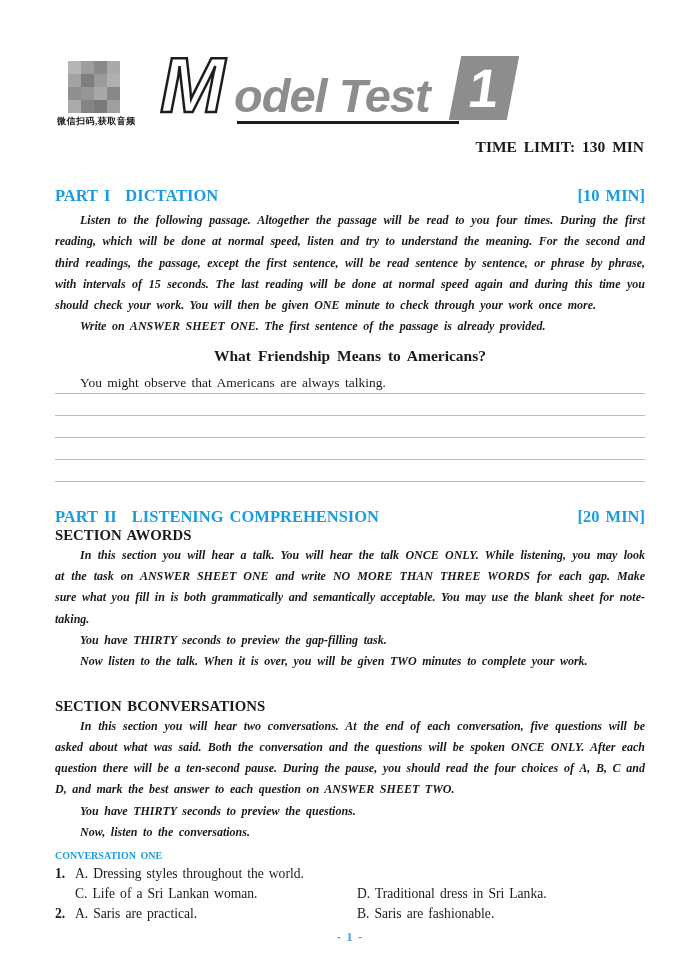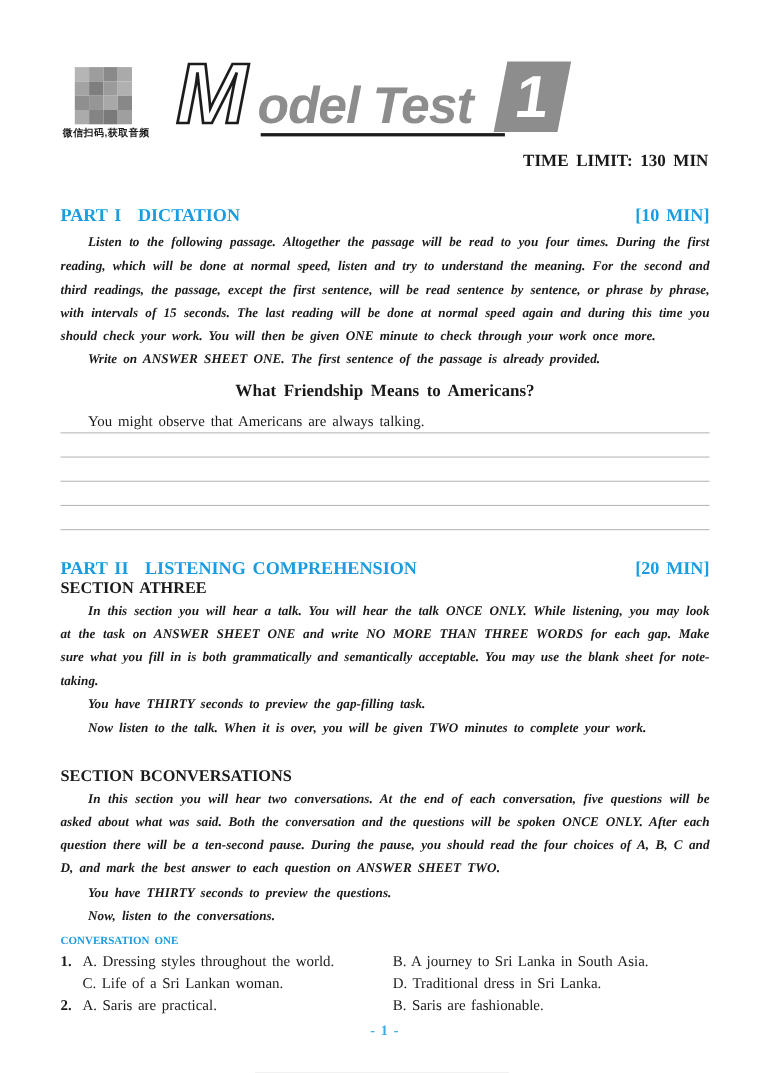--- a/index.html
+++ b/index.html
@@ -12,21 +12,21 @@
 
   
   .header { position:absolute; top:0; left:0; right:0; height:186px; }
   .qr {
     position:absolute; left:68px; top:61px; width:52px; height:52px;
     display:grid; grid-template-columns:repeat(4,1fr); grid-template-rows:repeat(4,1fr);
   }
   .qr span { display:block; }
   .qr-caption {
     position:absolute; left:57px; top:115px; width:80px;
-    font-family:Liberation Sans, sans-serif; font-size:9px; font-weight:bold;
+    font-family:Liberation Serif, serif; font-size:9px; font-weight:bold;
     color:#1a1a1a; letter-spacing:0.5px; white-space:nowrap;
   }
   .logo { position:absolute; left:160px; top:44px; height:90px; }
   .logo-m {
     position:absolute; left:0; top:2px;
     font-family:"Liberation Sans", sans-serif; font-weight:bold; font-style:italic;
     font-size:78px; line-height:78px; color:#ffffff;
     -webkit-text-stroke:2.5px #1c1c1c; letter-spacing:-2px;
   }
   .logo-rest {
@@ -166,40 +166,39 @@
     </div>
 
     <div class="part-head mt26">
       <span>
         <span class="gap">PART II</span><span>LISTENING COMPREHENSION</span>
       </span>
       <span>[20 MIN]</span>
     </div>
 
     <div class="section-head">
-      <span class="gap">SECTION A</span><span>THREE</span>
+      <span class="gap">SECTION A</span><span>WORDS</span>
     </div>
     <p class="ins">In this section you will hear a talk. You will hear the talk ONCE ONLY. While listening, you may look at the task on ANSWER SHEET ONE and write NO MORE THAN THREE WORDS for each gap. Make sure what you fill in is both grammatically and semantically acceptable. You may use the blank sheet for note-taking.</p>
     <p class="ins single">You have THIRTY seconds to preview the gap-filling task.</p>
     <p class="ins single">Now listen to the talk. When it is over, you will be given TWO minutes to complete your work.</p>
 
     <div class="section-head mt26">
       <span class="gap">SECTION B</span><span>CONVERSATIONS</span>
     </div>
     <p class="ins">In this section you will hear two conversations. At the end of each conversation, five questions will be asked about what was said. Both the conversation and the questions will be spoken ONCE ONLY. After each question there will be a ten-second pause. During the pause, you should read the four choices of A, B, C and D, and mark the best answer to each question on ANSWER SHEET TWO.</p>
     <p class="ins single">You have THIRTY seconds to preview the questions.</p>
     <p class="ins single">Now, listen to the conversations.</p>
 
     <div class="conv-head">CONVERSATION ONE</div>
 
     <div class="q-block">
       <div class="q-row">
         <span class="q-num">1.</span>
         <span>A. Dressing styles throughout the world.</span>
-        <span>B. A journey to Sri Lanka in South Asia.</span>
       </div>
       <div class="q-row">
         <span class="q-num"></span>
         <span>C. Life of a Sri Lankan woman.</span>
         <span>D. Traditional dress in Sri Lanka.</span>
       </div>
     </div>
 
     <div class="q-block">
       <div class="q-row">

